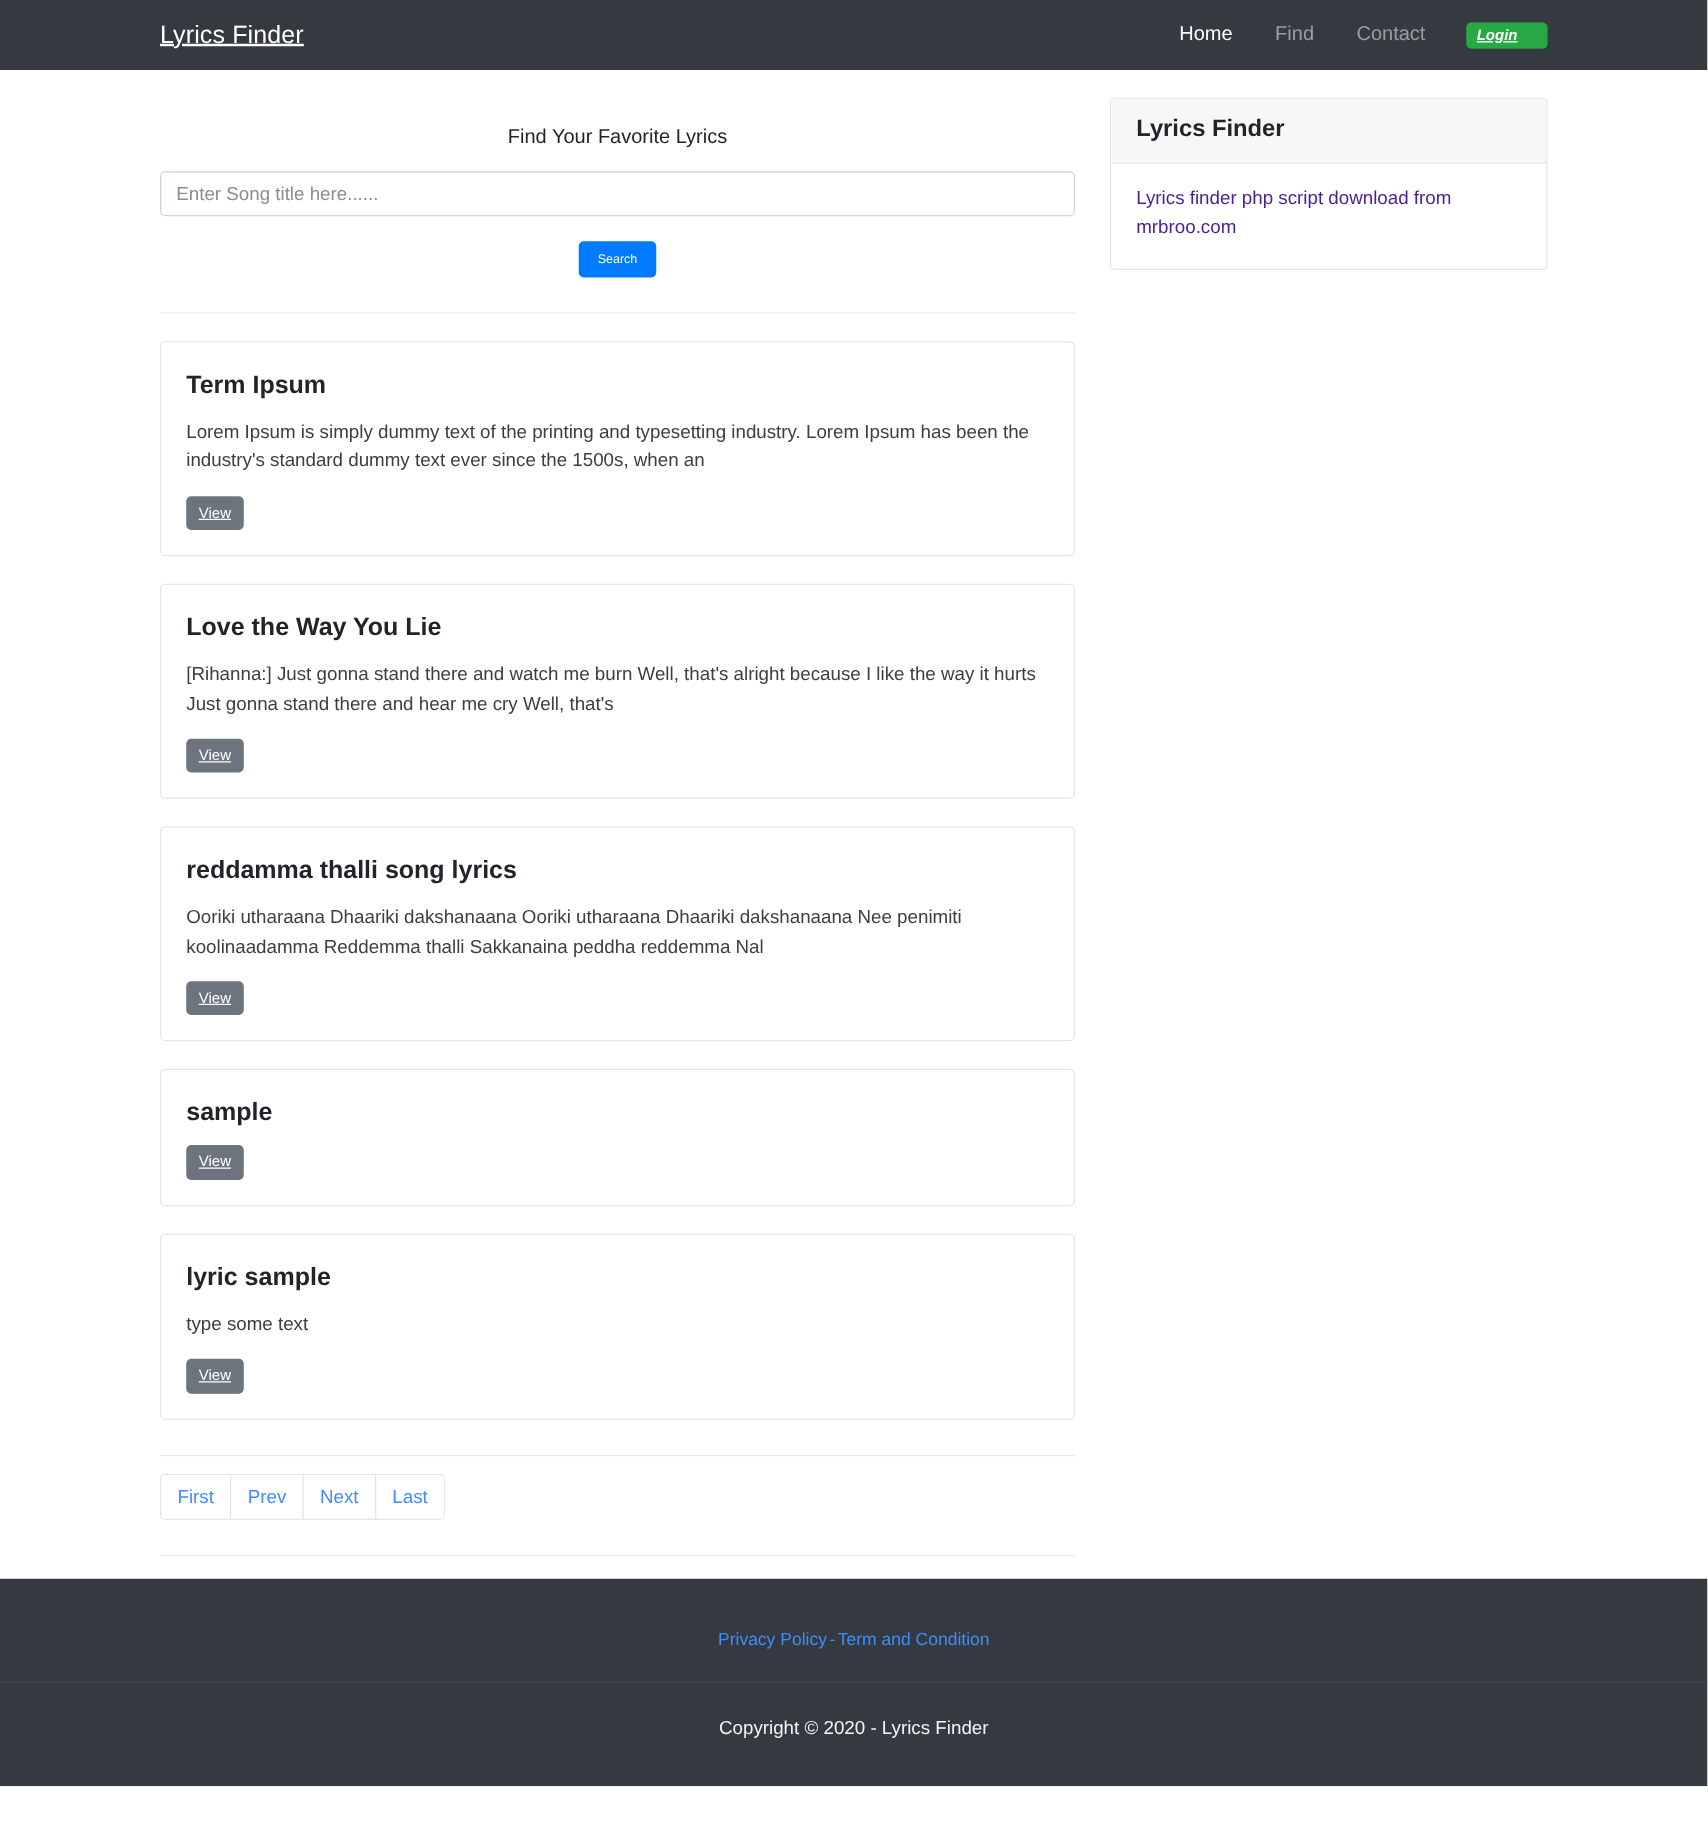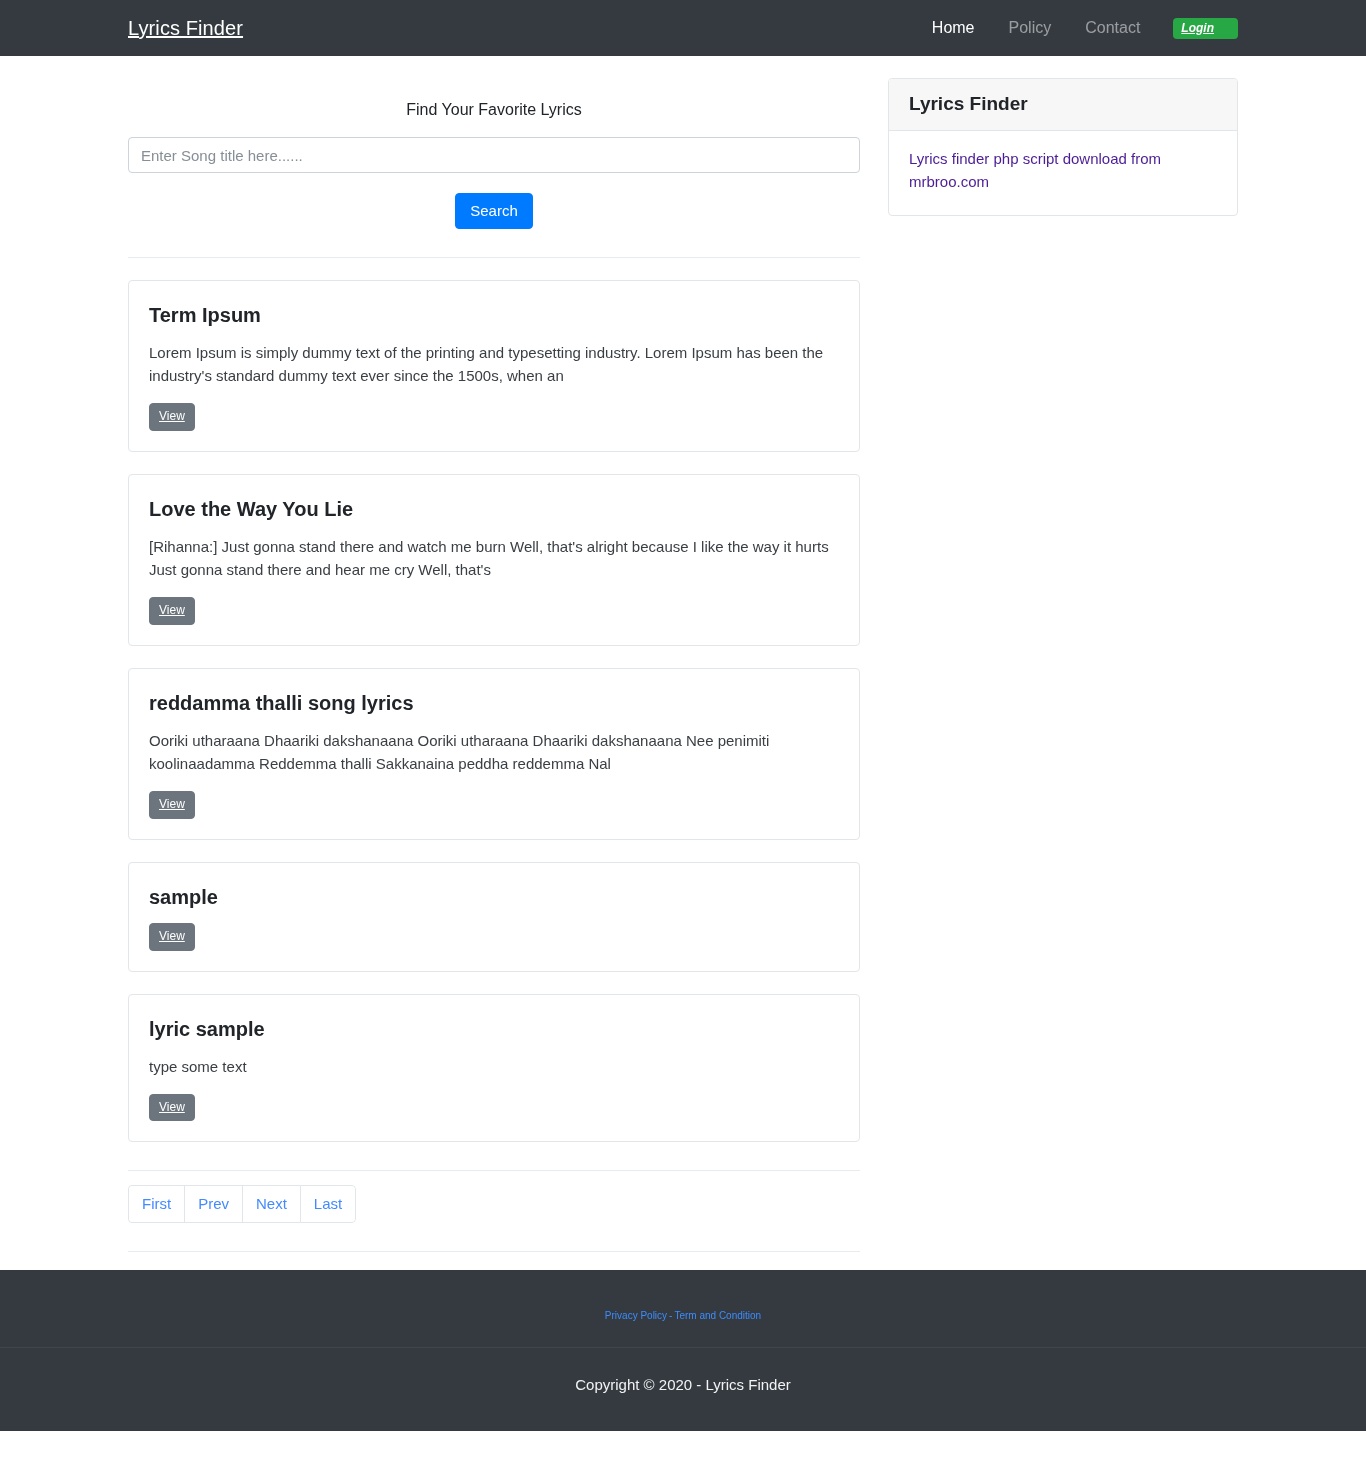--- a/index.html
+++ b/index.html
@@ -88,21 +88,21 @@
     background: #ffffff;
     border: 1px solid #ced4da;
     border-radius: 4px;
     outline: none;
   }
   .search-input::placeholder { color: #868e96; opacity: 1; }
   .search-row { text-align: center; padding: 20px 0 0 0; }
   .btn {
     display: inline-block;
     font-family: inherit;
-    font-size: 15px;
+    font-size: 10px;
     line-height: 1.3;
     border: 1px solid transparent;
     border-radius: 4px;
     padding: 7px 14px;
     cursor: pointer;
   }
   .btn-primary { background: #007bff; border-color: #007bff; color: #ffffff; }
   .btn-secondary {
     background: #6c757d; border-color: #6c757d; color: #ffffff;
     font-size: 12px; padding: 5px 9px;
@@ -188,41 +188,41 @@
 
   
   .footer {
     background: #343a40;
     margin-top: 18px;
     padding: 0;
   }
   .footer-links {
     text-align: center;
     padding: 40px 0 26px 0;
-    font-size: 10px;
+    font-size: 14px;
     color: #ced4da;
     border-bottom: 1px solid #3f464c;
   }
   .footer-links a { color: #3c8dff; text-decoration: none; }
   .footer-sep { color: #3c8dff; padding: 0 2px; }
   .footer-copy {
     text-align: center;
     color: #f1f3f5;
     font-size: 15px;
     padding: 28px 0 38px 0;
   }
 </style>
 </head>
 <body>
 
 <nav class="navbar">
   <a class="navbar-brand" href="#">Lyrics Finder</a>
   <div class="nav-links">
     <a class="nav-link active" href="#">Home</a>
-    <a class="nav-link" href="#">Policy</a>
+    <a class="nav-link" href="#">Find</a>
     <a class="nav-link" href="#">Contact</a>
     <a class="nav-badge" href="#">Login</a>
   </div>
 </nav>
 
 <div class="page">
   <div class="row">
 
     <div class="col-main">
 

